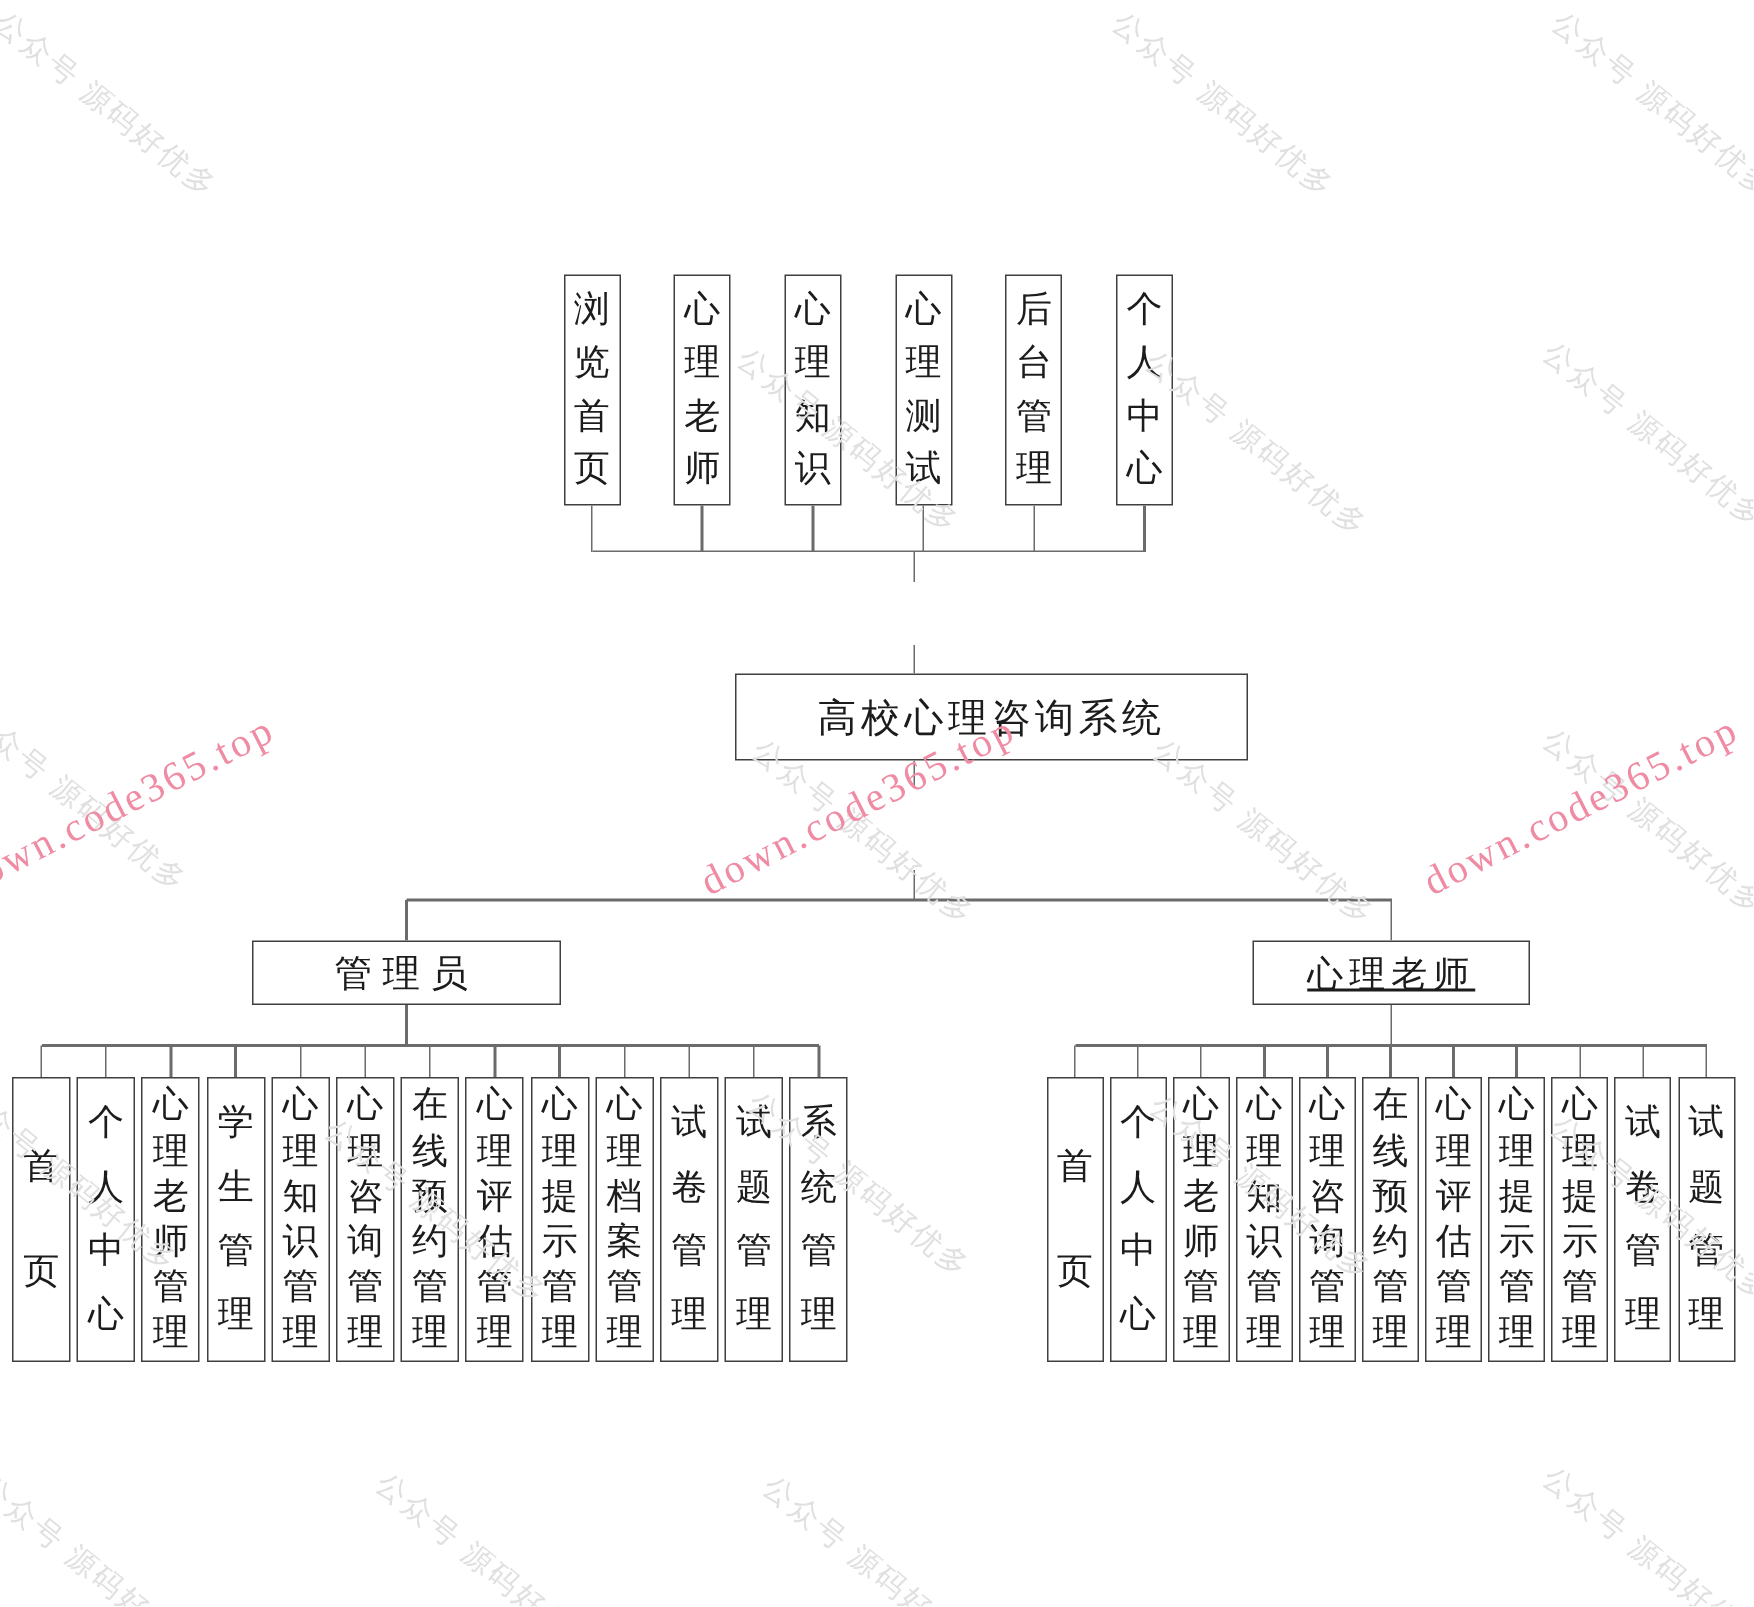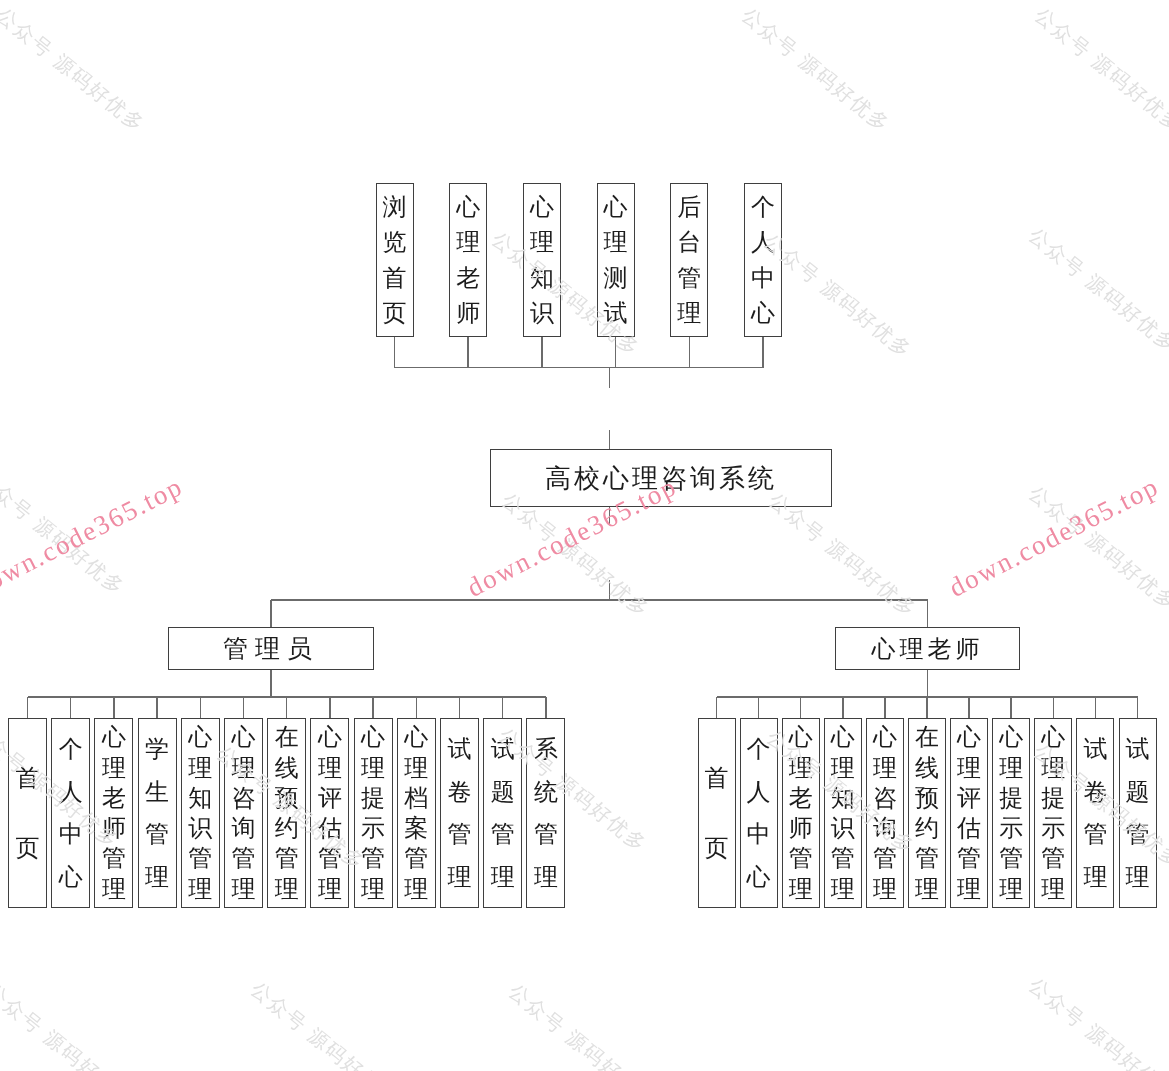--- a/index.html
+++ b/index.html
@@ -18,21 +18,21 @@
     position:absolute;box-sizing:border-box;background:#fff;
     border:1.5px solid var(--box-border,#3f3f3f);
     display:flex;flex-direction:column;justify-content:space-evenly;align-items:center;
     color:var(--text,#1c1c1c);font-size:24px;overflow:hidden;
   }
   .vbox span{display:block;line-height:1;}
   .wechat{left:466px;top:388px;width:287px;height:42px;font-size:21px;letter-spacing:8px;}
   .system{left:490px;top:449px;width:342px;height:58px;font-size:26px;letter-spacing:3px;text-align:right;}
   .server{left:494px;top:524px;width:232px;height:56px;font-size:23px;letter-spacing:11px;border-width:2px;border-color:var(--server-border,#7e7e7e);}
   .admin{left:168px;top:627px;width:206px;height:43px;font-size:25px;letter-spacing:7px;}
-  .teacher{left:835px;top:627px;width:185px;height:43px;font-size:24px;letter-spacing:4px;}
+  .teacher{left:835px;top:627px;width:185px;height:43px;font-size:24px;letter-spacing:4px;text-decoration:underline;}
   .wm{position:absolute;white-space:nowrap;transform-origin:0 0;pointer-events:none;}
   .wm-gray{font-family:"Liberation Sans","DejaVu Sans",sans-serif;font-size:20px;letter-spacing:2px;
     color:var(--gray-wm,#e0e0e0);transform:rotate(39deg);}
   .wm-pink{font-family:"Liberation Serif","DejaVu Serif",serif;font-size:27px;letter-spacing:2px;
     color:var(--pink-wm,#ef8ba3);transform:rotate(-27deg);}
 </style>
 </head>
 <body>
 
 <div id="stage">

